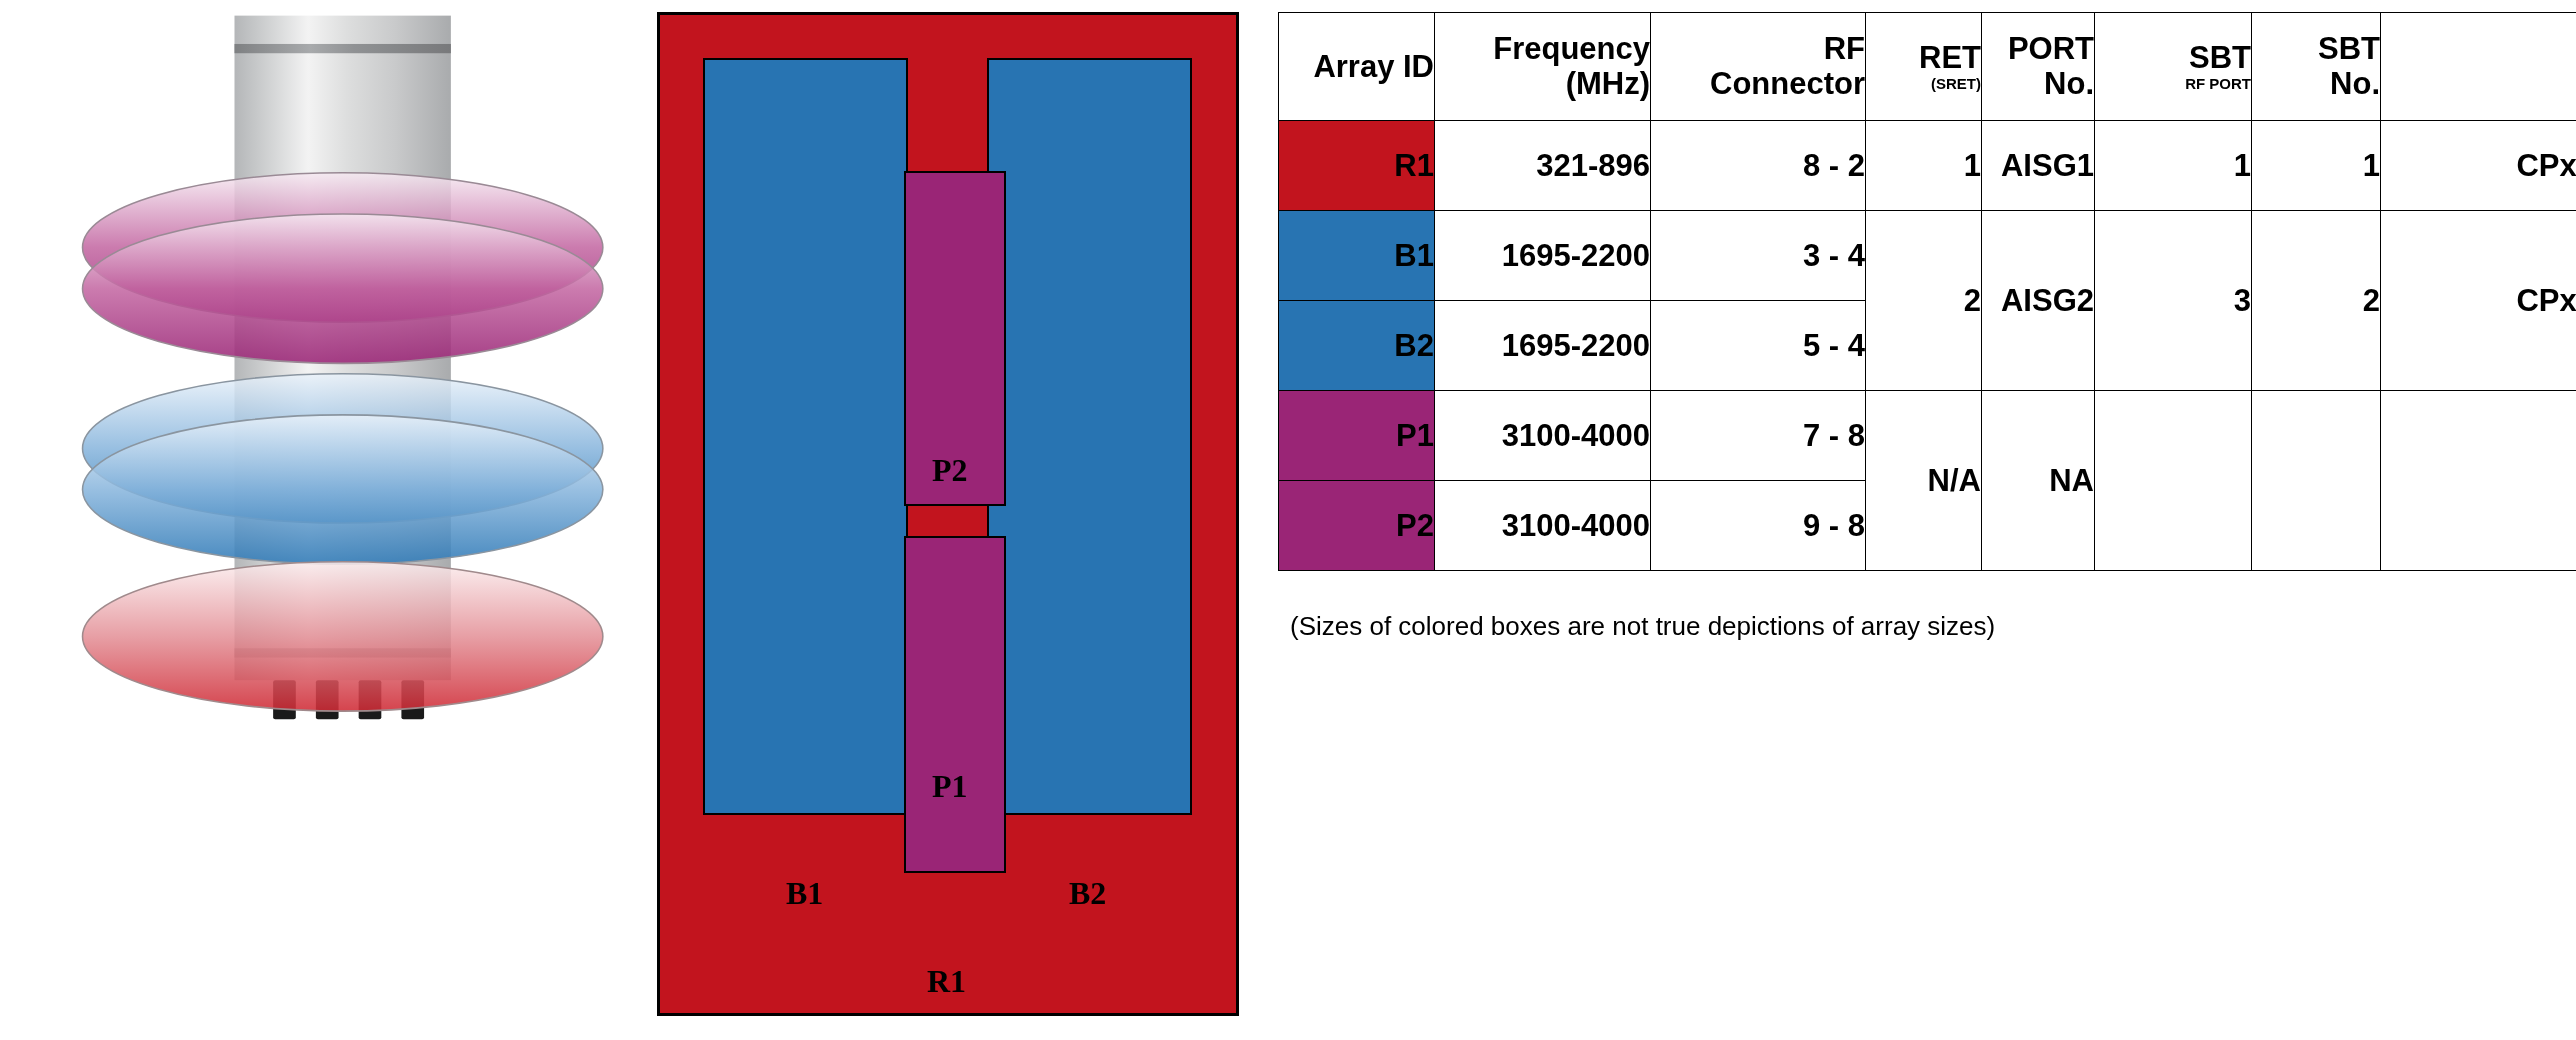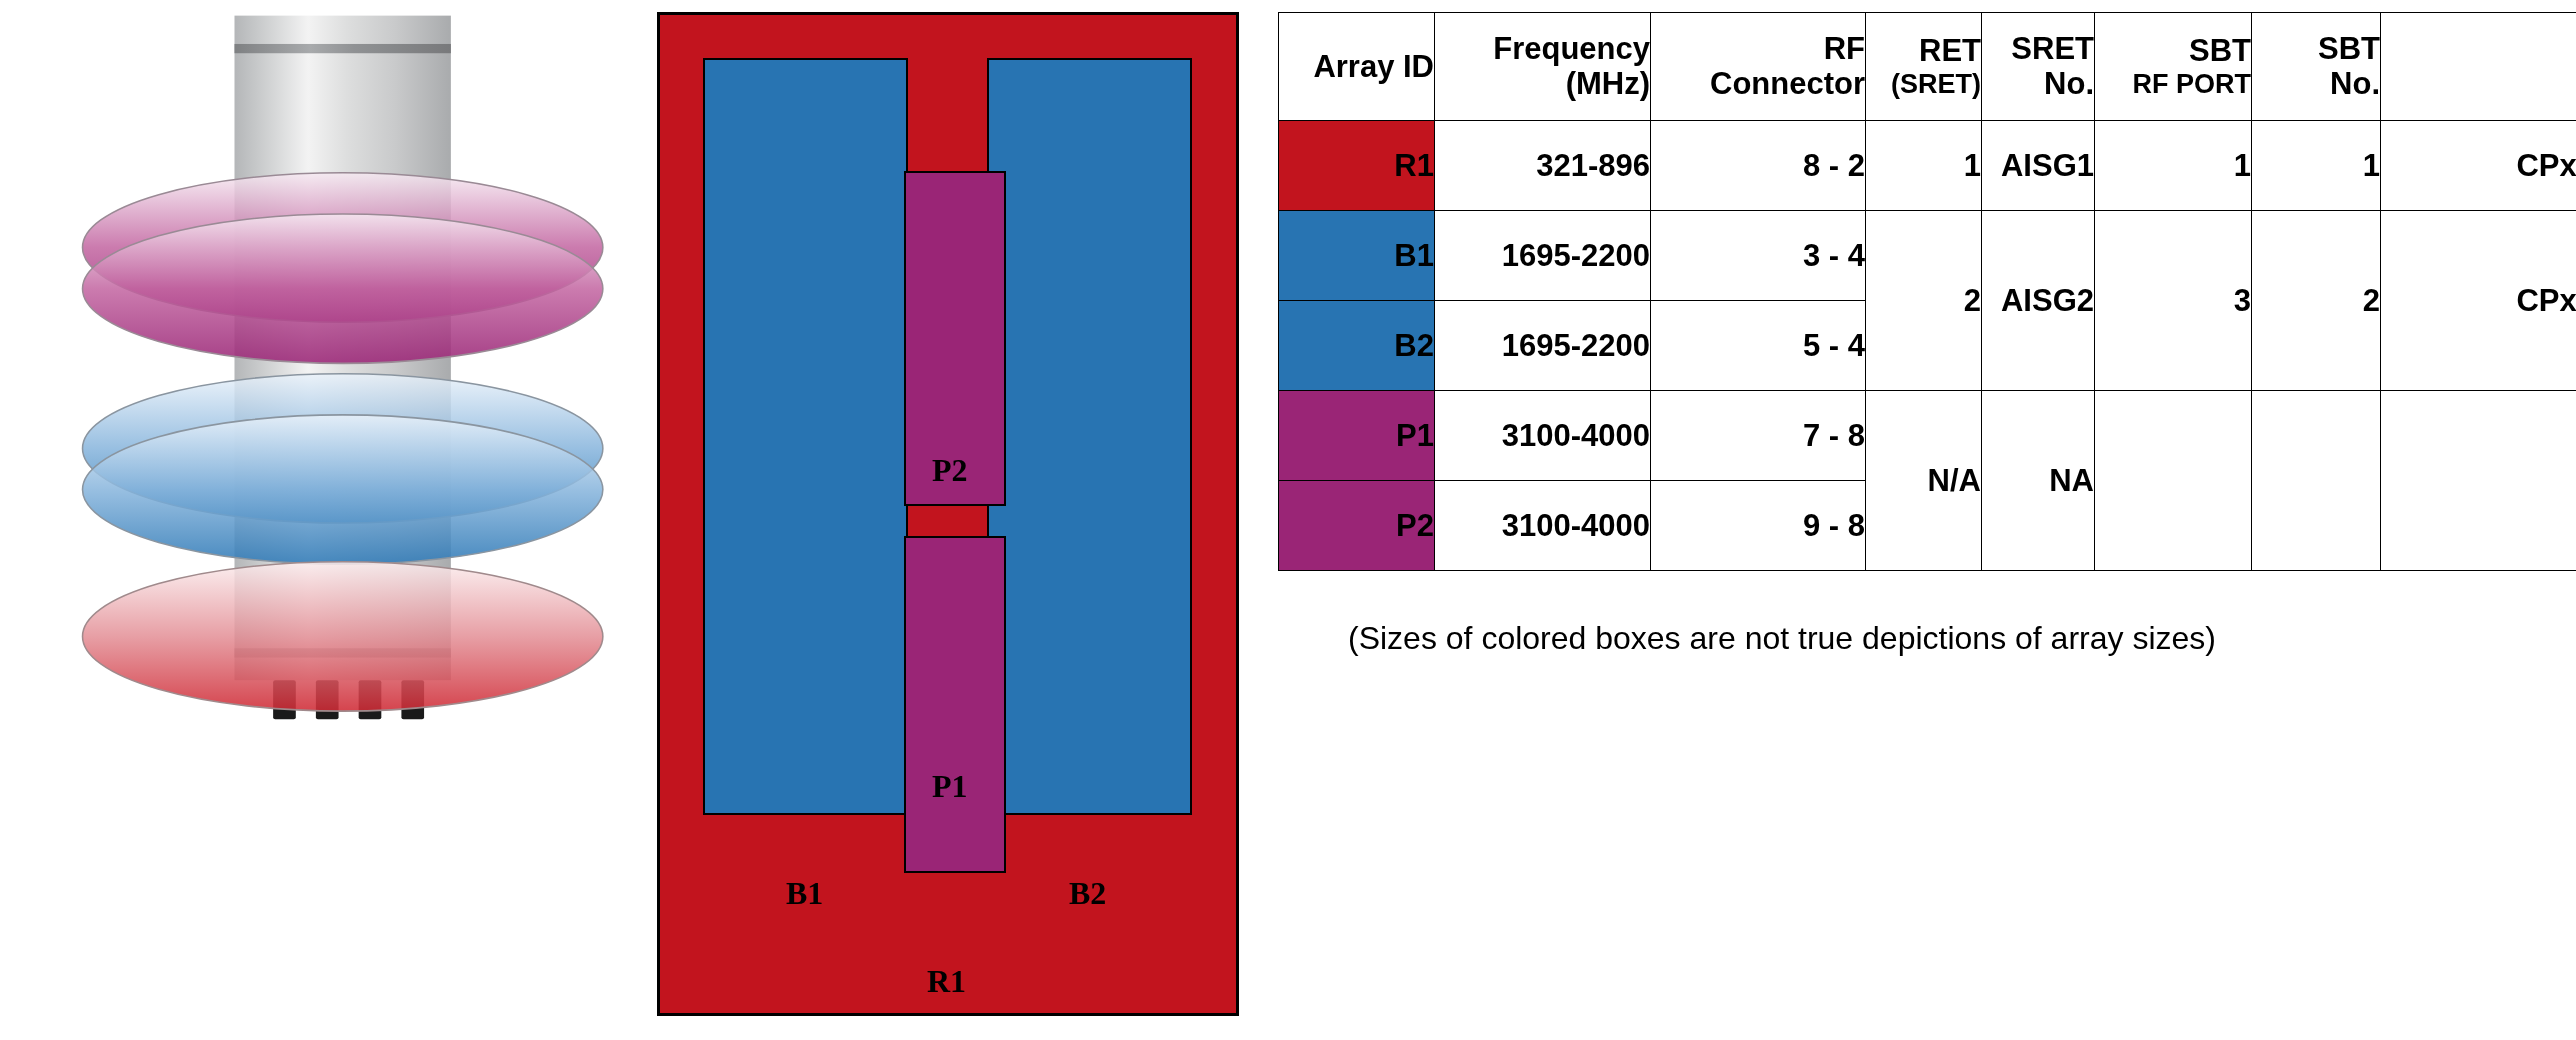--- a/index.html
+++ b/index.html
@@ -48,29 +48,29 @@
     text-align:right;
     vertical-align:middle;
     font-weight:bold;
     font-size:31px;
     line-height:1.12;
     padding:0;
     color:#000;
   }
   table.cfg thead th{height:107px;}
   table.cfg tbody td{height:89px;}
-  .sub{font-size:27px;display:block;}
+  .sub{font-size:15px;display:block;}
   .hdr2{display:block;}
   td.swatch{font-size:30px;}
   td.swatch.r{background:var(--red);}
   td.swatch.b{background:var(--blue);}
   td.swatch.p{background:var(--magenta);}
   #table-caption{
-    position:absolute;left:1348px;top:611px;
-    font-size:32px;color:#000;white-space:nowrap;margin-top:9px;
+    position:absolute;left:1290px;top:611px;
+    font-size:26px;color:#000;white-space:nowrap;
   }
   
   col.c-array{width:156px;}
   col.c-freq{width:216px;}
   col.c-rf{width:215px;}
   col.c-ret{width:116px;}
   col.c-aisg{width:113px;}
   col.c-sbtrf{width:157px;}
   col.c-sbtno{width:129px;}
   col.c-uid{width:495px;}
@@ -183,21 +183,21 @@
           </th>
           <th>
             <span class="hdr2">RF</span>
             <span class="hdr2">Connector</span>
           </th>
           <th>
             <span class="hdr2">RET</span>
             <span class="sub">(SRET)</span>
           </th>
           <th>
-            <span class="hdr2">SRET</span>
+            <span class="hdr2">PORT</span>
             <span class="hdr2">No.</span>
           </th>
           <th>
             <span class="hdr2">SBT</span>
             <span class="sub">RF PORT</span>
           </th>
           <th>
             <span class="hdr2">SBT</span>
             <span class="hdr2">No.</span>
           </th>

